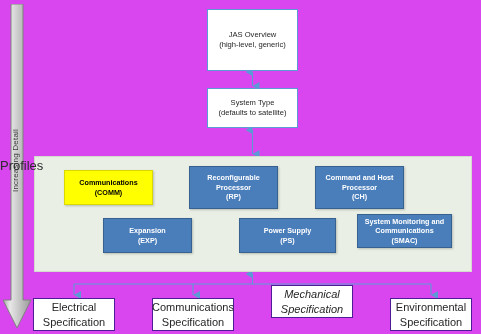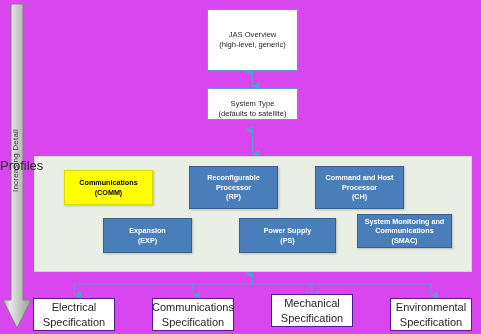--- a/index.html
+++ b/index.html
@@ -171,21 +171,21 @@
     <line x1="193" y1="284" x2="193" y2="295" stroke="#5b9bd5" stroke-width="1.1" marker-end="url(#arrDn)"></line>
     <line x1="312" y1="284" x2="312" y2="295" stroke="#5b9bd5" stroke-width="1.1" marker-end="url(#arrDn)"></line>
     <line x1="431" y1="284" x2="431" y2="295" stroke="#5b9bd5" stroke-width="1.1" marker-end="url(#arrDn)"></line>
   </svg>
 
   <div class="node box-white" style="left:207px; top:9px; width:91px; height:62px;">
     <span class="ln">JAS Overview</span>
     <span class="ln">(high-level, generic)</span>
   </div>
 
-  <div class="node box-white" style="left:207px; top:88px; width:91px; height:32px;justify-content:flex-end;">
+  <div class="node box-white" style="left:207px; top:88px; width:91px; height:40px;">
     <span class="ln">System Type</span>
     <span class="ln">(defaults to satellite)</span>
   </div>
 
   <div class="profiles-panel"></div>
   <div class="profiles-title">Profiles</div>
 
   <div class="node box-yellow" style="left:64px; top:170px; width:89px; height:35px;">
     <span class="ln">Communications</span>
     <span class="ln">(COMM)</span>
@@ -222,21 +222,21 @@
   <div class="node box-spec" style="left:33px; top:298px; width:82px; height:33px;">
     <span class="ln">Electrical</span>
     <span class="ln">Specification</span>
   </div>
 
   <div class="node box-spec" style="left:152px; top:298px; width:82px; height:33px;">
     <span class="ln">Communications</span>
     <span class="ln">Specification</span>
   </div>
 
-  <div class="node box-spec" style="left:271px; top:294px; width:82px; height:33px;">
+  <div class="node box-spec" style="left:271px; top:285px; width:82px; height:33px;font-style:italic;">
     <span class="ln">Mechanical</span>
     <span class="ln">Specification</span>
   </div>
 
   <div class="node box-spec" style="left:390px; top:298px; width:82px; height:33px;">
     <span class="ln">Environmental</span>
     <span class="ln">Specification</span>
   </div>
 
 </div>

